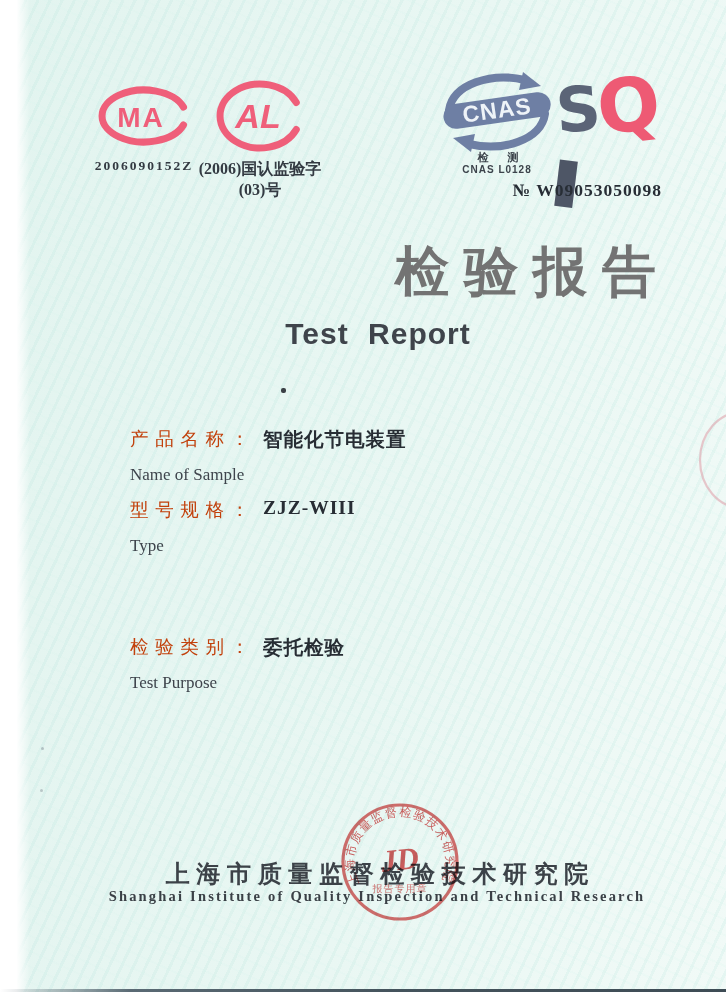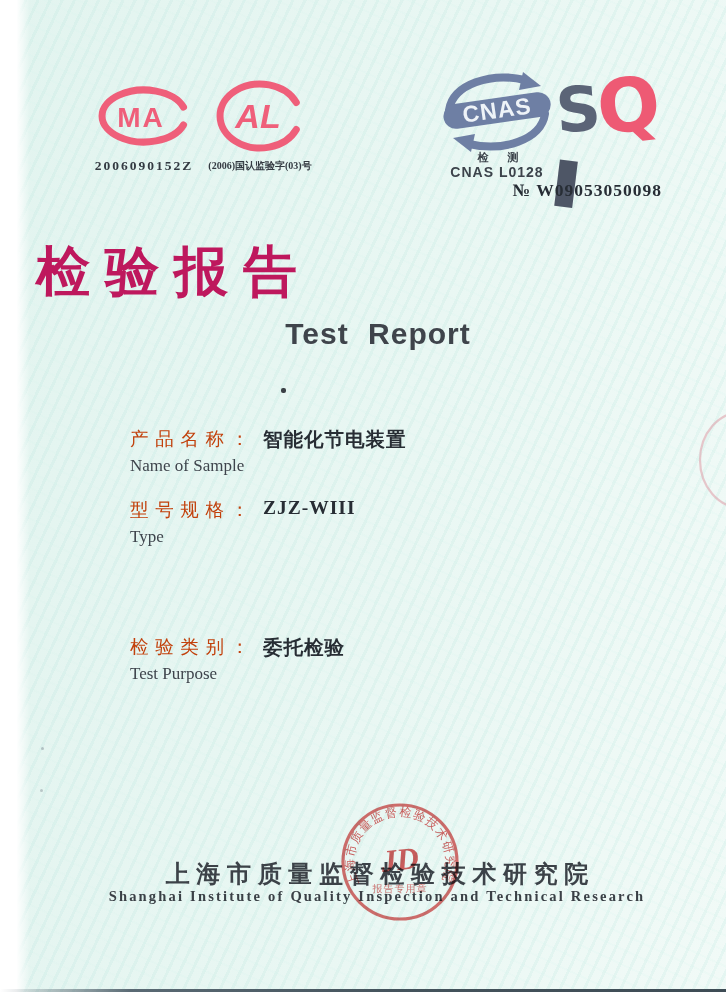--- a/index.html
+++ b/index.html
@@ -34,54 +34,54 @@
   
   .logo { position:absolute; }
   .logo-caption {
     position:absolute; text-align:center;
     font-family:"Liberation Serif","DejaVu Serif",serif;
     font-weight:bold; color:#333a42;
   }
   .cma-svg { left:96px; top:86px; }
   .cal-svg { left:214px; top:80px; }
   .cap-cma { left:88px; top:158px; width:112px; font-size:13.5px; letter-spacing:2px; }
-  .cap-cal { left:198px; top:159px; width:124px; font-size:10px; }
+  .cap-cal { left:198px; top:159px; width:124px; font-size:16px; }
 
   .ilac {
     left:323px; top:66px; width:114px; height:114px; border-radius:50%;
     background:repeating-radial-gradient(circle at 50% 50%, rgba(128,158,198,0.32) 0 1px, rgba(255,255,255,0) 1px 6.5px);
     display:flex; align-items:center; justify-content:center;
   }
   .ilac-text {
     font-family:"Liberation Sans","DejaVu Sans",sans-serif;
     font-weight:bold; font-size:24px; color:#7183a9; letter-spacing:0;
     background:rgba(234,247,243,0.85); padding:1px 2px; white-space:nowrap;
   }
   .cnas-svg { left:441px; top:70px; }
   .cap-cnas-cn { left:455px; top:150px; width:86px; font-size:11px; letter-spacing:8px; padding-left:8px;
                  font-family:"Liberation Sans","DejaVu Sans",sans-serif; color:#3c434b; }
-  .cap-cnas { left:441px; top:164px; width:112px; font-size:14px; letter-spacing:1px;
+  .cap-cnas { left:441px; top:164px; width:112px; font-size:10px; letter-spacing:1px;
               font-family:"Liberation Sans","DejaVu Sans",sans-serif; color:#3c434b; }
 
   .sqi { left:556px; top:62px; width:120px; height:100px; }
   .sqi span { font-family:"DejaVu Sans","Liberation Sans",sans-serif; font-weight:900; display:inline-block; }
   .sqi-s { font-size:62px; color:#5b6477; transform:rotate(-4deg); }
   .sqi-q { font-size:74px; color:#ee5a74; margin-left:-4px; transform:rotate(-6deg); }
   .sqi-i { font-size:64px; color:#4e5666; margin-left:-2px; transform:rotate(7deg) scaleX(1.5); }
 
   .serial {
     position:absolute; right:64px; top:180px;
     font-size:17.5px; font-weight:bold; letter-spacing:1px; color:#272d35;
   }
 
   
   .title-cn {
-    position:absolute; left:0; top:236px; width:656px; text-align:left; padding-left:36px;
-    font-family:"Liberation Sans","DejaVu Sans",sans-serif;
-    font-size:54px; font-weight:600; color:#be185d; white-space:pre;
+    position:absolute; left:0; top:236px; width:656px; text-align:right; padding-left:36px;
+    font-family:"Liberation Sans","DejaVu Sans",sans-serif;
+    font-size:54px; font-weight:600; color:#737373; white-space:pre;
   }
   .title-en {
     position:absolute; left:0; top:317px; width:726px; text-align:center; padding-left:30px;
     font-family:"Liberation Sans","DejaVu Sans",sans-serif;
     font-size:30px; font-weight:bold; color:#3f444b; word-spacing:10px; letter-spacing:1px;
   }
   .speck { position:absolute; left:281px; top:388px; width:5px; height:5px; border-radius:2px; background:#3a4045; }
   .dust1 { position:absolute; left:41px; top:747px; width:3px; height:3px; border-radius:50%; background:#8d99a0; opacity:.55; }
   .dust2 { position:absolute; left:40px; top:789px; width:3px; height:3px; border-radius:50%; background:#8d99a0; opacity:.5; }
 
@@ -89,21 +89,21 @@
   .field { position:absolute; left:130px; width:520px; }
   .f0 { top:426px; } .f1 { top:497px; } .f2 { top:562px; } .f3 { top:634px; }
   .field .cn-line { position:relative; height:27px; }
   .field .label-cn {
     position:absolute; left:0; font-size:18.5px; color:#c2410c; white-space:pre; letter-spacing:1px;
   }
   .field .value {
     position:absolute; left:133px; font-size:19.5px; color:#272d34; white-space:pre; letter-spacing:1px;
   }
   .field .value.bold { font-weight:bold; }
-  .field .label-en { display:block; margin-top:3px; font-size:17px; color:#3e444c; }
+  .field .label-en { display:block; margin-top:12px; font-size:17px; color:#3e444c; }
 
   
   .institute-cn {
     position:absolute; left:0; top:858px; width:726px; text-align:center; padding-left:28px;
     font-family:"Liberation Sans","DejaVu Sans",sans-serif;
     font-size:24px; font-weight:600; color:#3c4248; white-space:pre;
   }
   .institute-en {
     position:absolute; left:0; top:888px; width:726px; text-align:center; padding-left:28px;
     font-size:14.5px; font-weight:bold; letter-spacing:2.2px; color:#3a4046;

